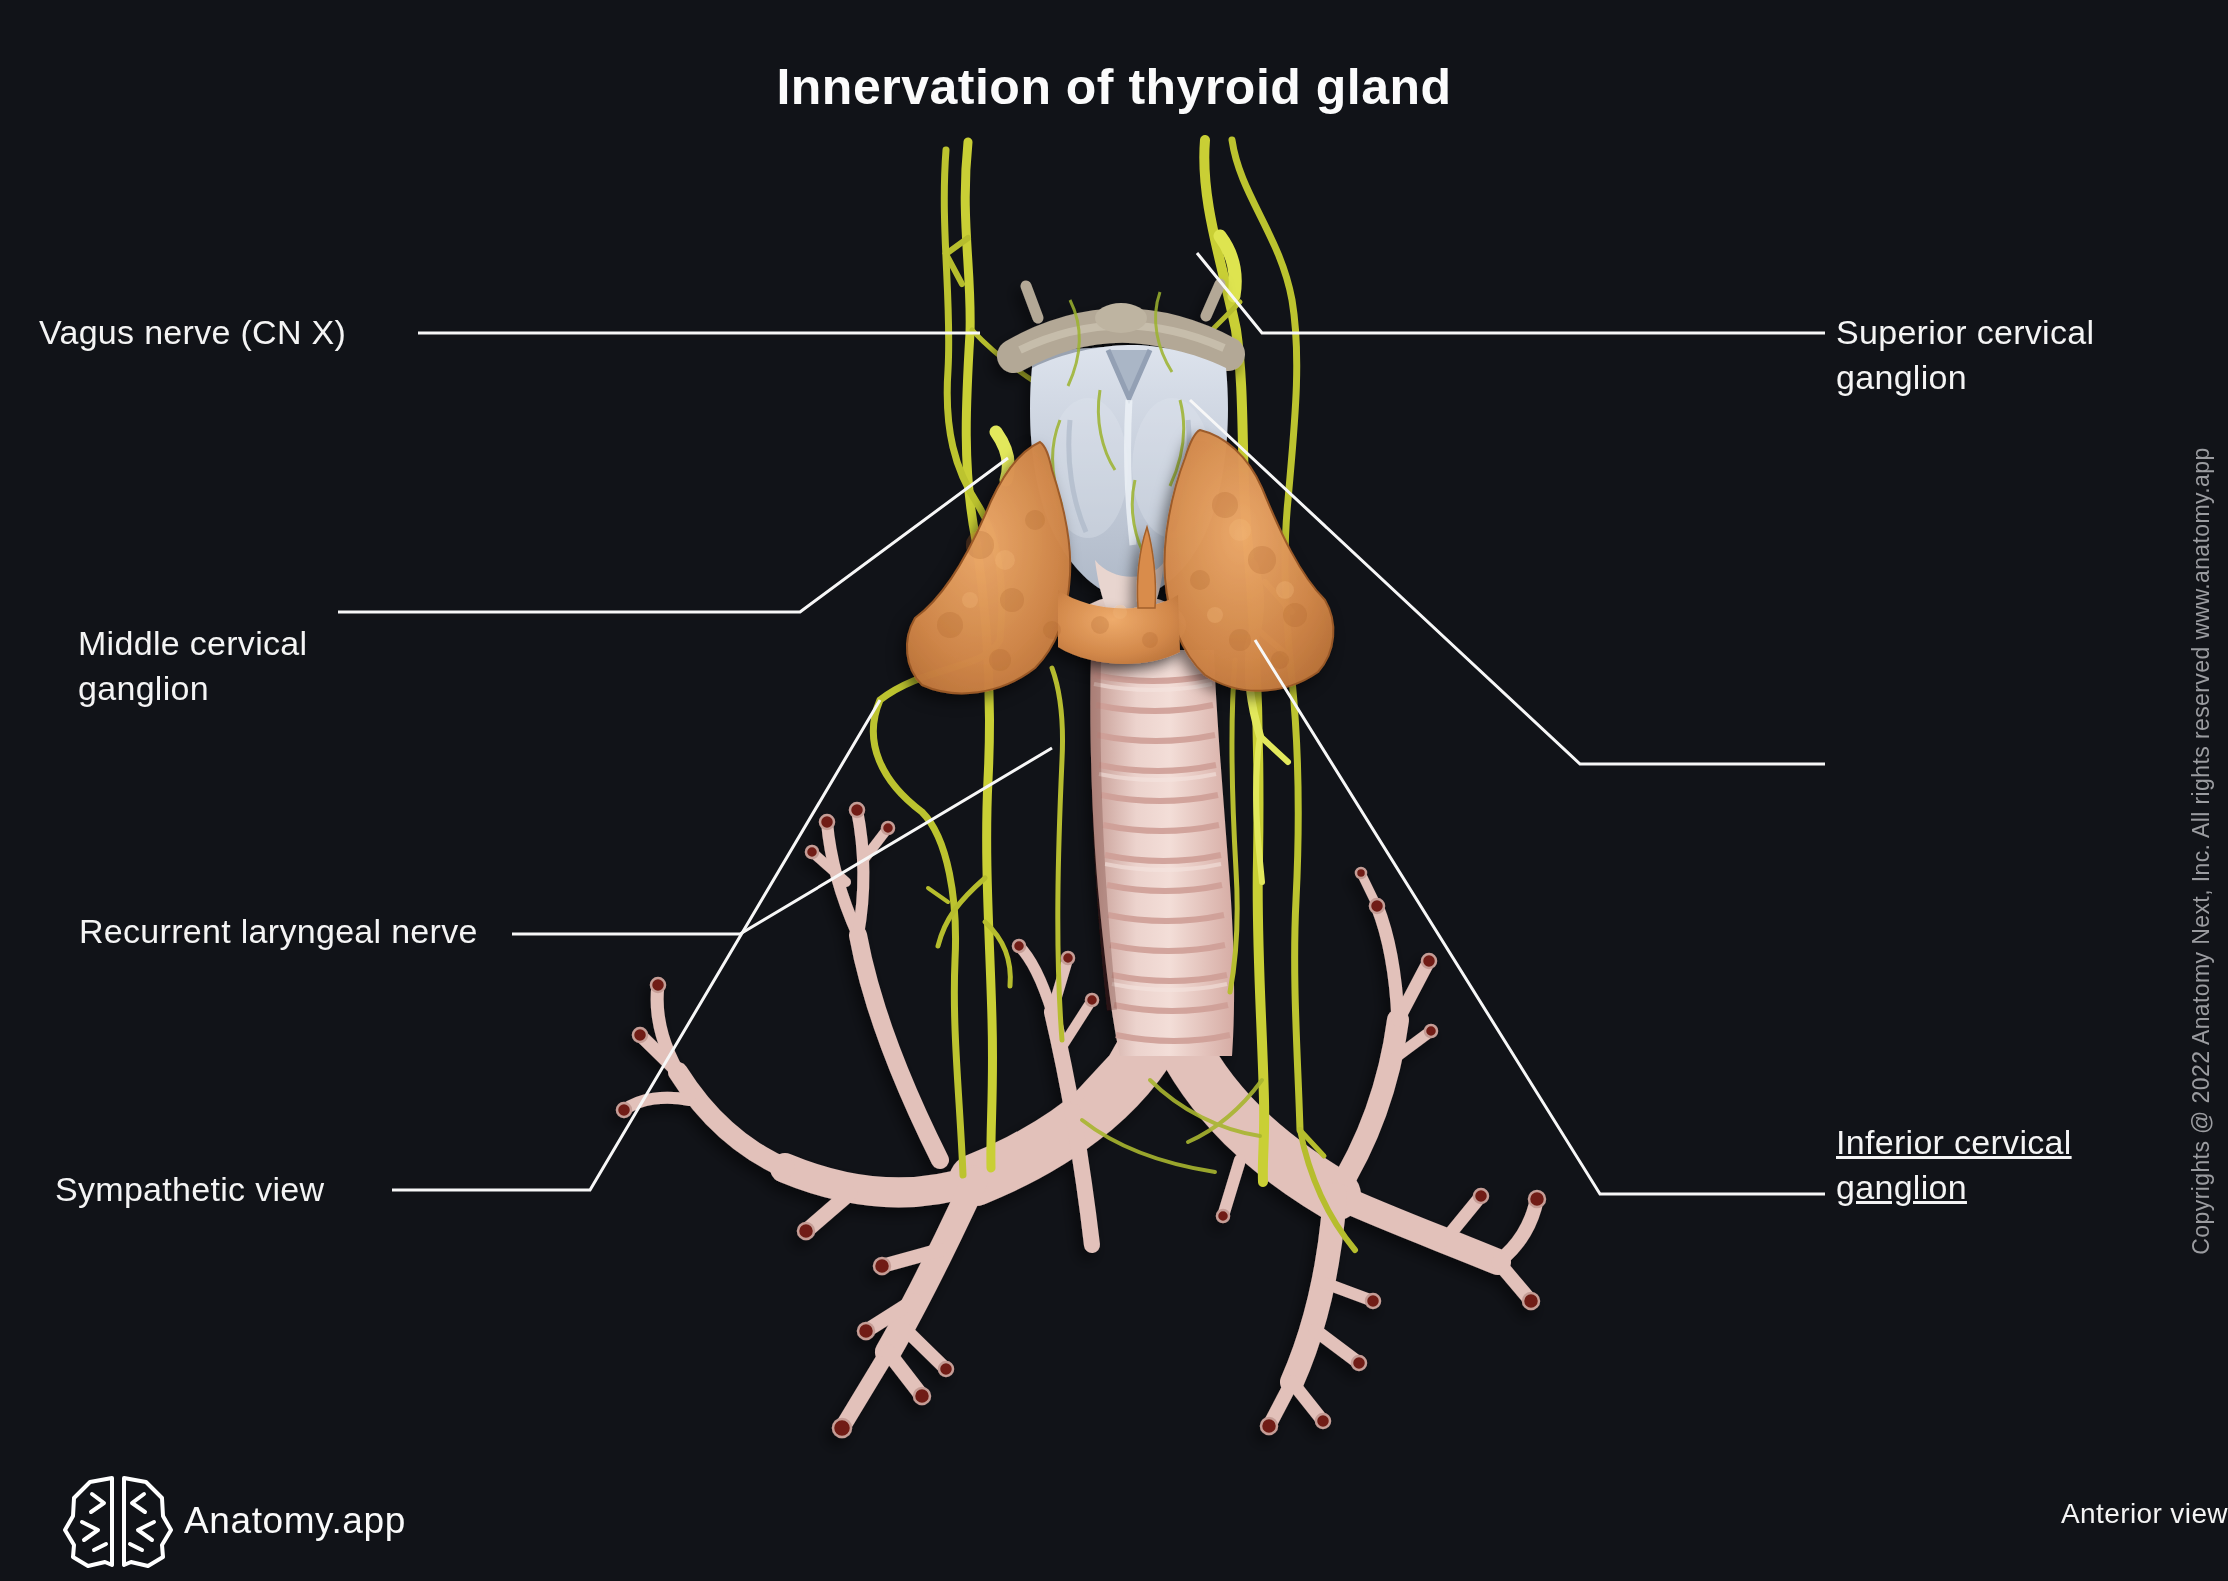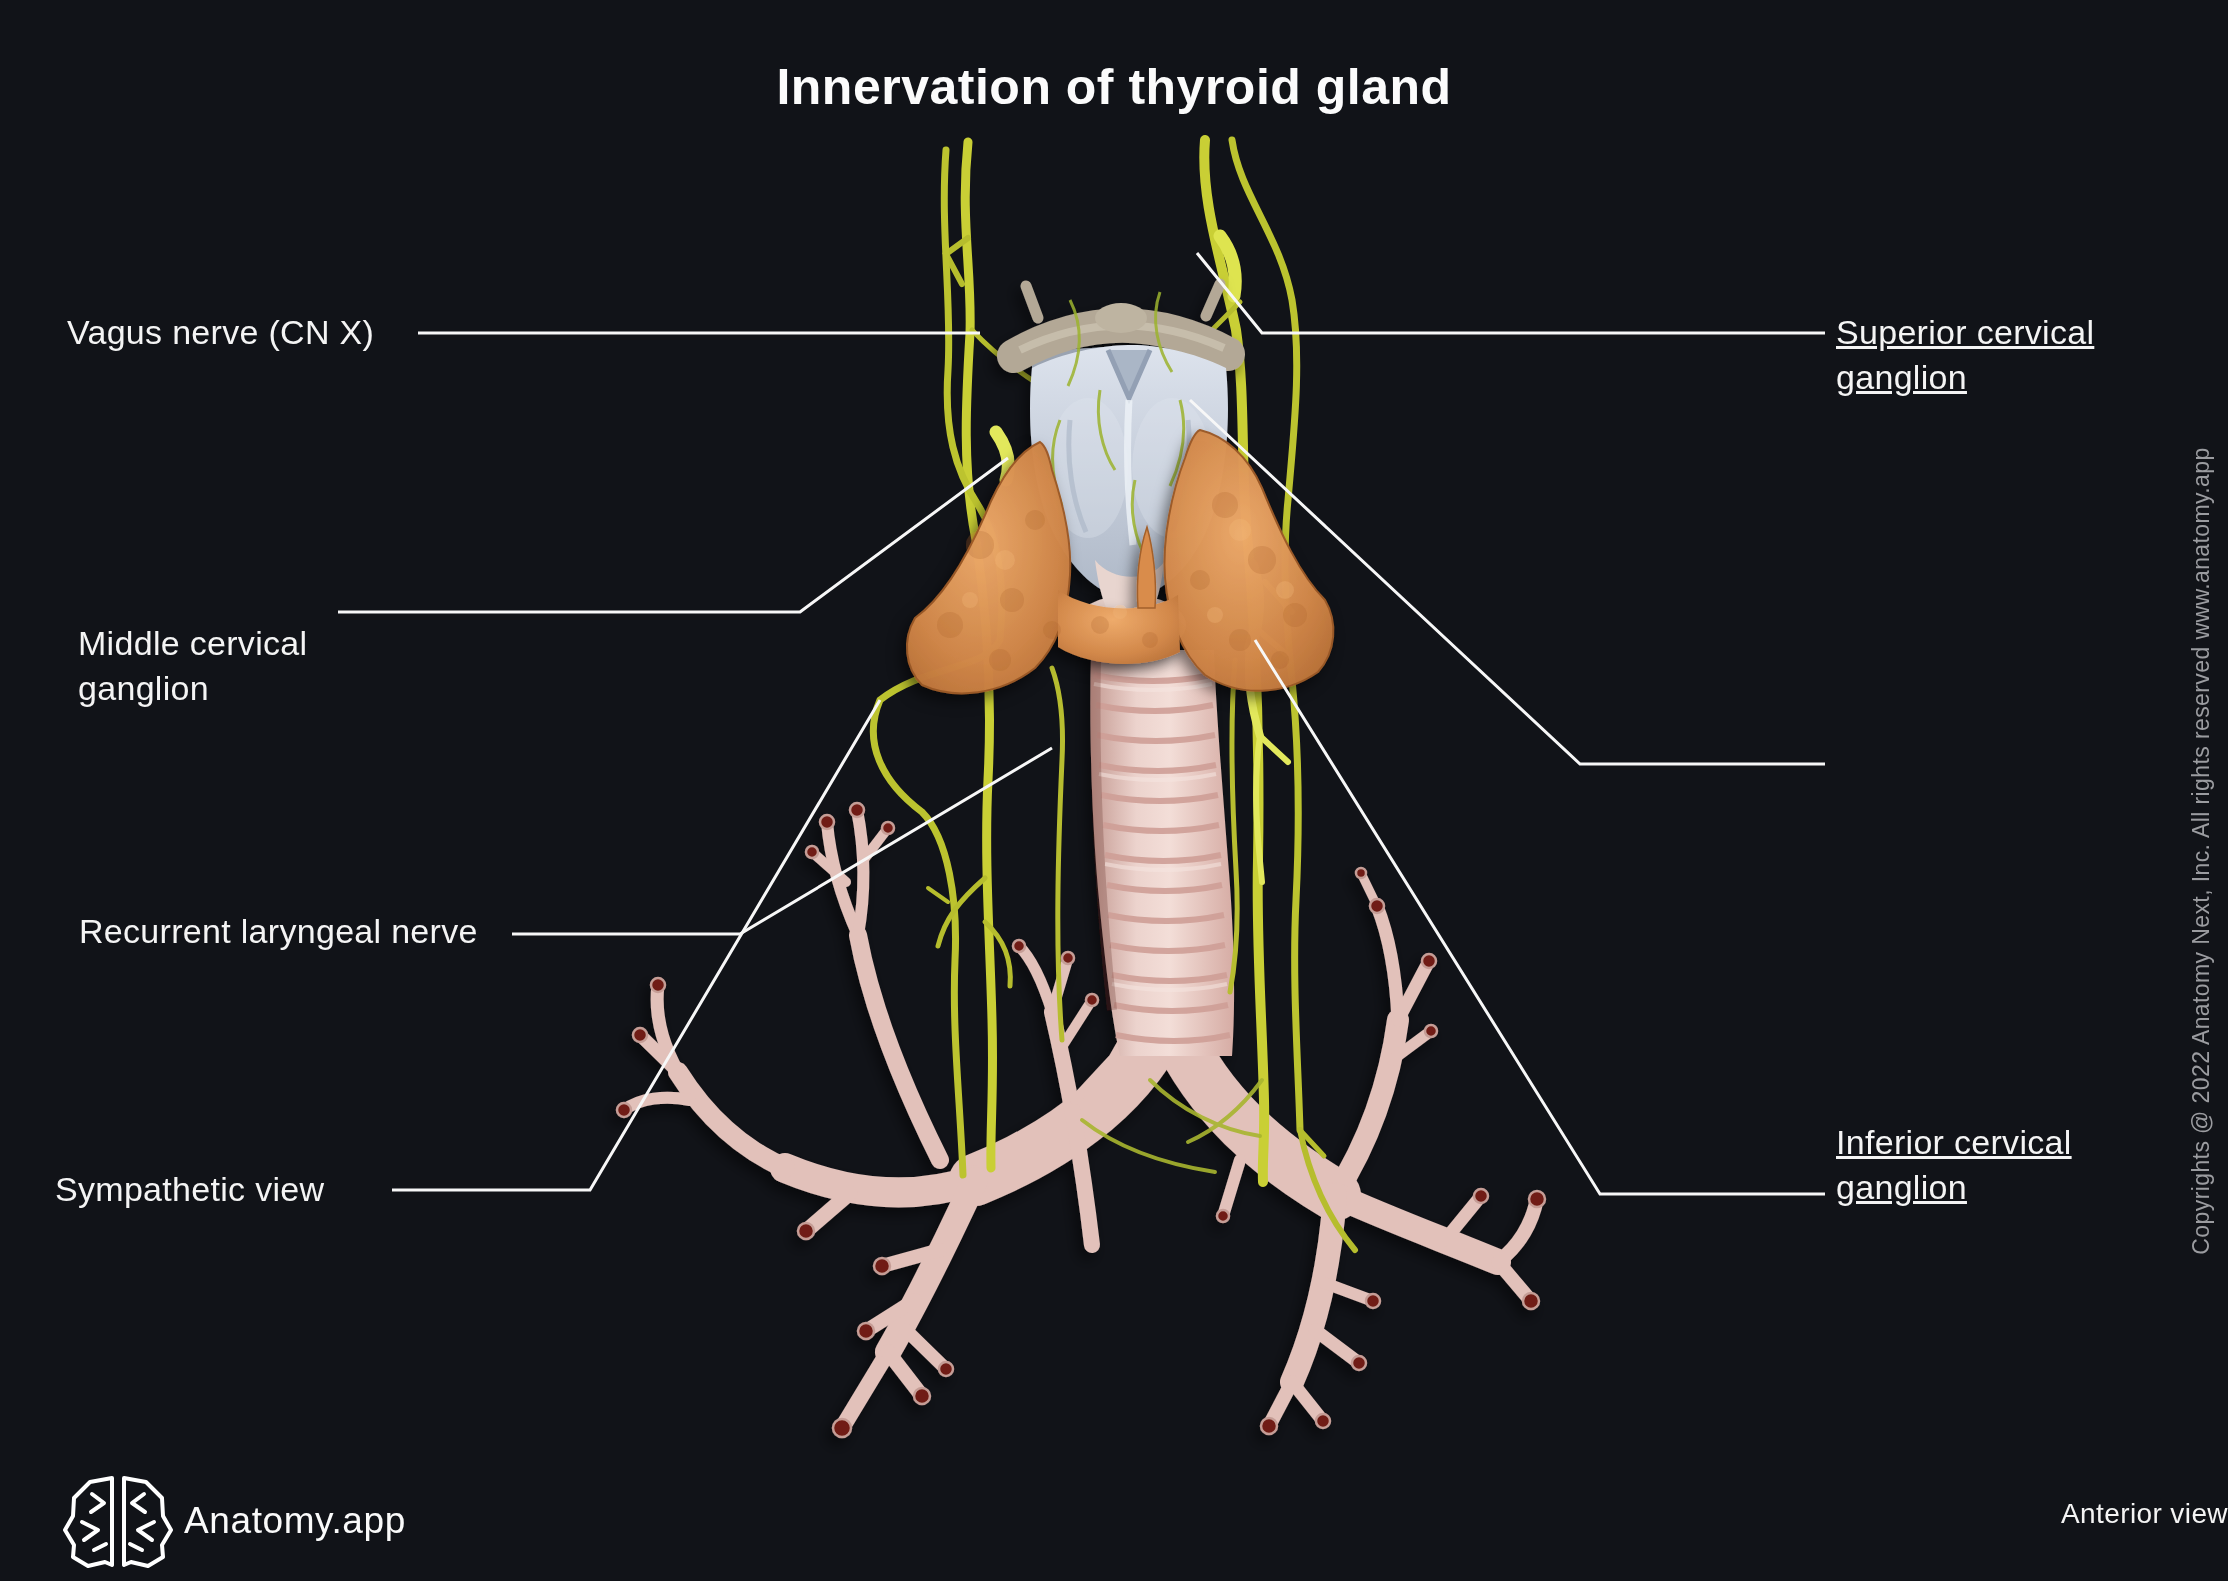--- a/index.html
+++ b/index.html
@@ -303,26 +303,26 @@
       <path d="M 94,1550 L 106,1544"></path>
       <path d="M 124,1478 L 146,1482 L 162,1498 L 163,1516 L 171,1530 L 162,1545 L 163,1557 L 148,1566 L 131,1562 L 124,1565 L 124,1478 Z"></path>
       <path d="M 144,1494 L 132,1503 L 145,1512"></path>
       <path d="M 154,1522 L 138,1530 L 152,1540"></path>
       <path d="M 142,1550 L 130,1544"></path>
     </g>
   </svg>
 
   <div id="title">Innervation of thyroid gland</div>
 
-  <div class="label" style="left:67px;top:310px;">Vagus nerve (CN X)</div>
+  <div class="label" style="left:39px;top:310px;">Vagus nerve (CN X)</div>
   <div class="label" style="left:78px;top:589px;margin-top:32px;">Middle cervical
 ganglion</div>
   <div class="label" style="left:55px;top:909px;margin-left:24px;">Recurrent laryngeal nerve</div>
   <div class="label" style="left:55px;top:1167px;">Sympathetic view</div>
-  <div class="label" style="left:1836px;top:310px;text-decoration:underline;">Superior cervical
+  <div class="label" style="left:1836px;top:310px;">Superior cervical
 ganglion</div>
   <div class="label" style="left:1836px;top:1120px;text-decoration:underline;">Inferior cervical
 ganglion</div>
 
   <div id="view-caption">Anterior view</div>
   <div id="brand-name">Anatomy.app</div>
   <div id="copyright">Copyrights @ 2022 Anatomy Next, Inc. All rights reserved www.anatomy.app</div>
 </div>
 
 </body></html>

